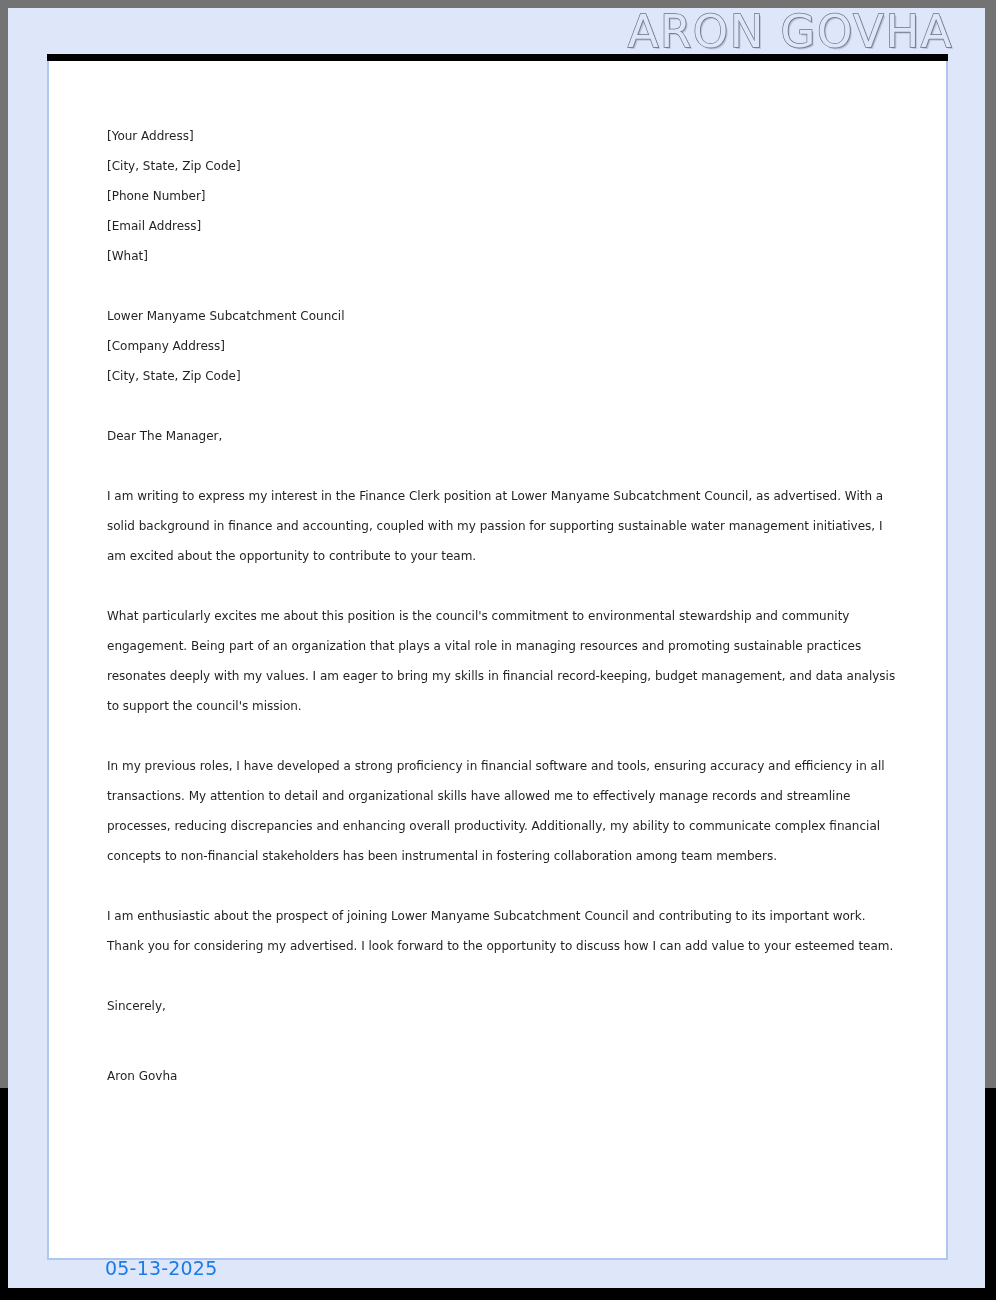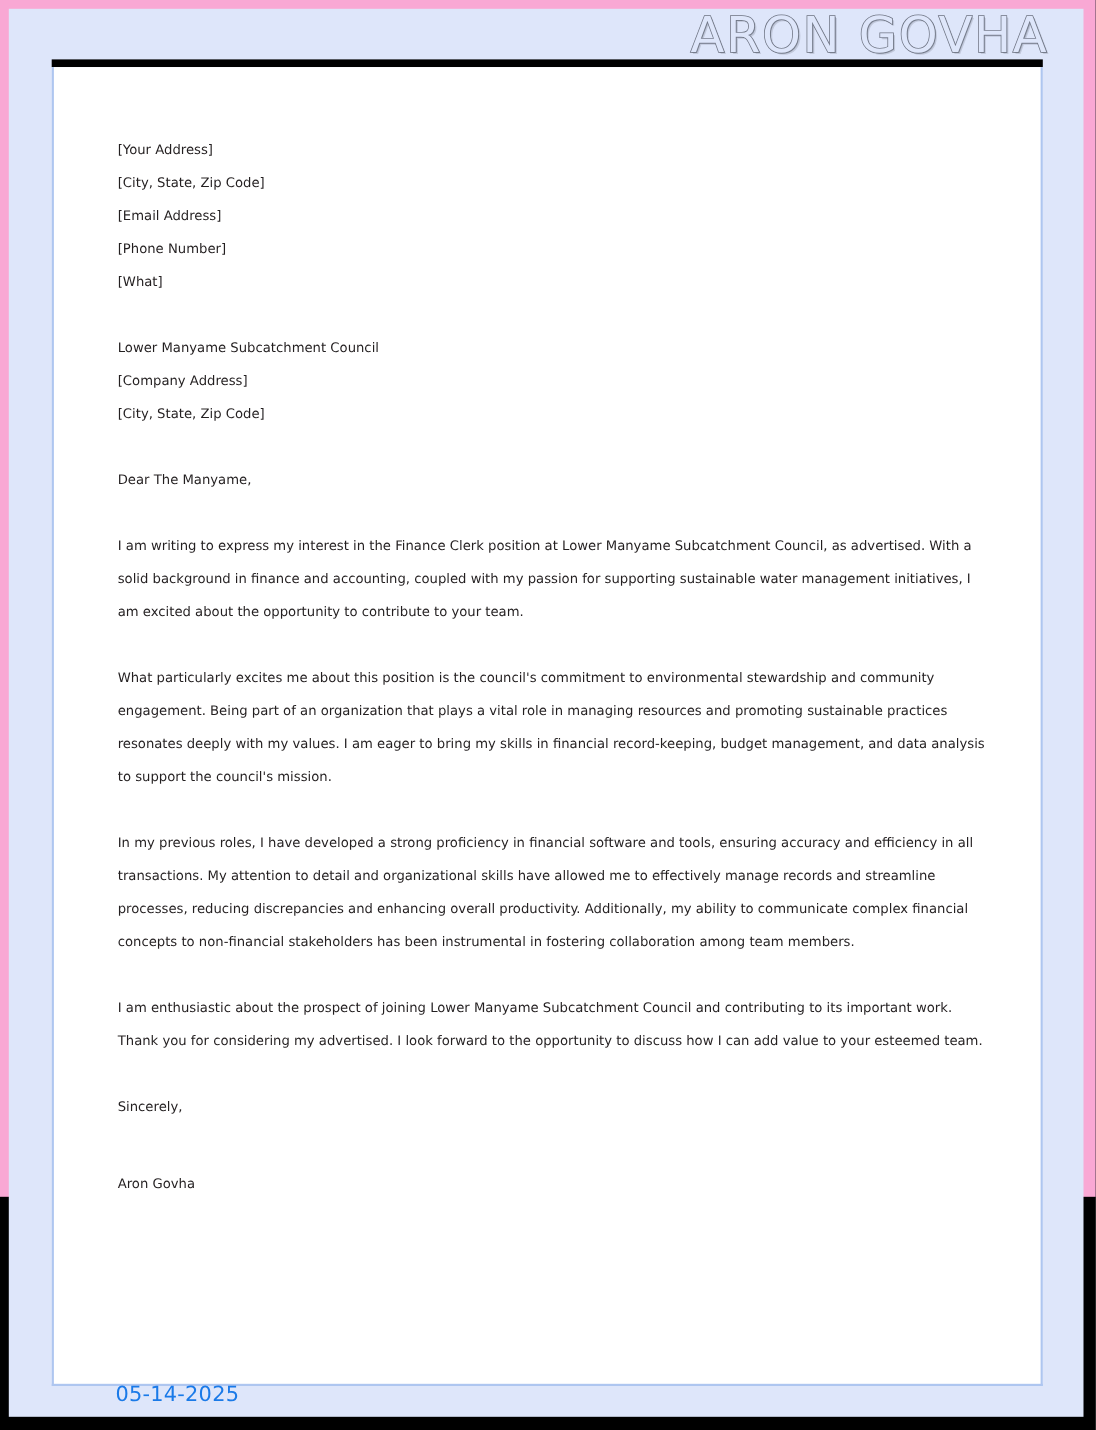--- a/index.html
+++ b/index.html
@@ -12,21 +12,21 @@
     height: 1300px;
     overflow: hidden;
     font-family: "DejaVu Sans", "Liberation Sans", sans-serif;
   }
 
   
   .page-frame {
     position: relative;
     width: 996px;
     height: 1088px;
-    background: #f9a8d4;
+    background: #737373;
     box-sizing: border-box;
   }
 
   
   .paper-field {
     position: absolute;
     left: 8px;
     top: 8px;
     width: 977px;
     height: 1280px;
@@ -147,41 +147,41 @@
 
     <div class="header-rule"></div>
 
     <div class="letter-card">
 
       <div class="letter-body">
 
         <div class="block">
           <span class="line">[Your Address]</span>
           <span class="line">[City, State, Zip Code]</span>
+          <span class="line">[Phone Number]</span>
           <span class="line">[Email Address]</span>
-          <span class="line">[Phone Number]</span>
           <span class="line">[What]</span>
         </div>
 
         <div class="block">
           <span class="line">Lower Manyame Subcatchment Council</span>
           <span class="line">[Company Address]</span>
           <span class="line">[City, State, Zip Code]</span>
         </div>
 
-        <p class="salutation">Dear The Manyame,</p>
+        <p class="salutation">Dear The Manager,</p>
 
         <p class="para">I am writing to express my interest in the Finance Clerk position at Lower Manyame Subcatchment Council, as advertised. With a solid background in finance and accounting, coupled with my passion for supporting sustainable water management initiatives, I am excited about the opportunity to contribute to your team.</p>
         <p class="para">What particularly excites me about this position is the council's commitment to environmental stewardship and community engagement. Being part of an organization that plays a vital role in managing resources and promoting sustainable practices resonates deeply with my values. I am eager to bring my skills in financial record-keeping, budget management, and data analysis to support the council's mission.</p>
         <p class="para">In my previous roles, I have developed a strong proficiency in financial software and tools, ensuring accuracy and efficiency in all transactions. My attention to detail and organizational skills have allowed me to effectively manage records and streamline processes, reducing discrepancies and enhancing overall productivity. Additionally, my ability to communicate complex financial concepts to non-financial stakeholders has been instrumental in fostering collaboration among team members.</p>
         <p class="para">I am enthusiastic about the prospect of joining Lower Manyame Subcatchment Council and contributing to its important work. Thank you for considering my advertised. I look forward to the opportunity to discuss how I can add value to your esteemed team.</p>
 
         <p class="closing">Sincerely,</p>
         <p class="signature-name">Aron Govha</p>
 
       </div>
 
     </div>
 
-    <div class="letter-date">05-14-2025</div>
+    <div class="letter-date">05-13-2025</div>
 
   </div>
 </div>
 
 </body></html>

